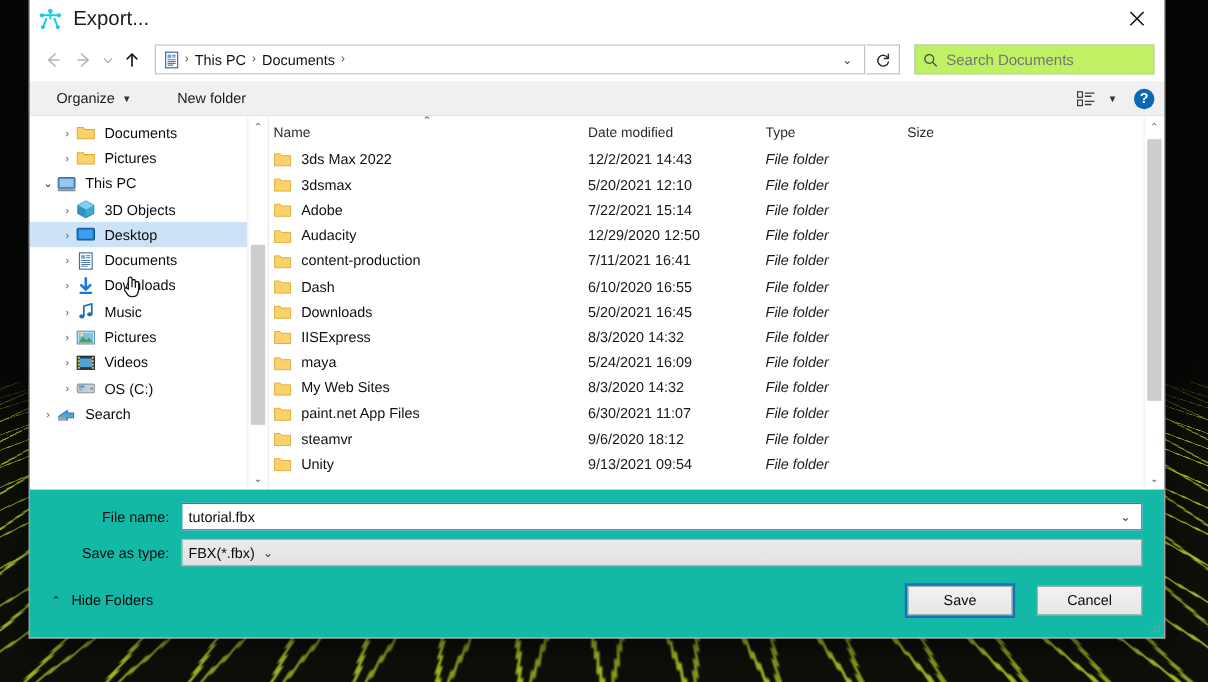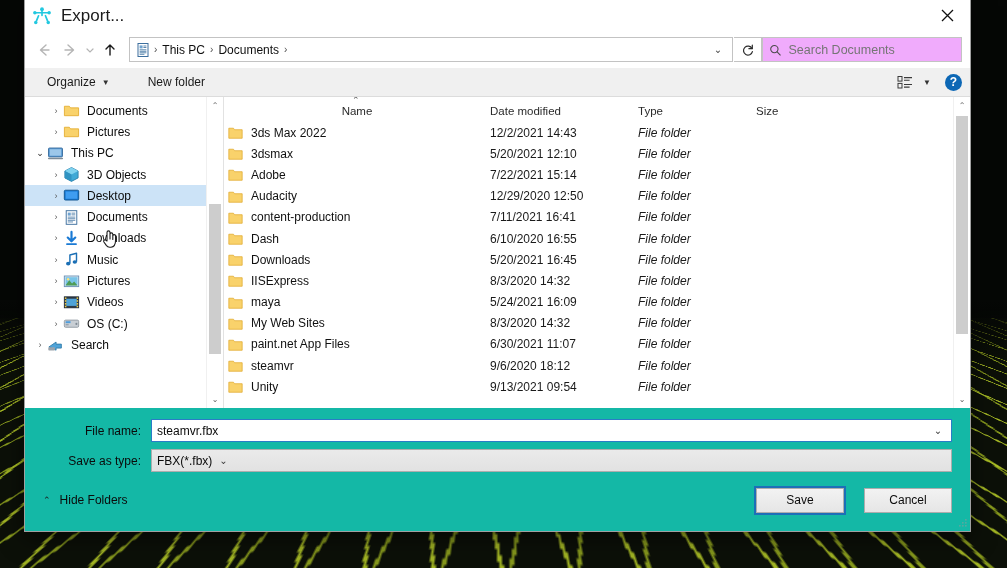--- a/index.html
+++ b/index.html
@@ -82,22 +82,22 @@
   .crumb { padding: 0 4px; color: #101010; white-space: nowrap; cursor: default; }
   .crumb-sep { color: #4d4d4d; font-size: 10px; padding: 0 1px; }
   #addr-drop { margin-left: auto; width: 20px; text-align: center; color: #444; font-size: 10px; }
   #refresh-btn {
     width: 28px; height: 25px; flex: none; margin-left: 1px;
     border: 1px solid #c3c3c3; border-left: none; background: #fff;
     display: flex; align-items: center; justify-content: center;
     color: #333; font-size: 13px;
   }
   #searchbox {
-    width: 200px; height: 25px; flex: none; 
-    border: 1px solid #c3c3c3; background: #f0abfc;
+    width: 200px; height: 25px; flex: none; margin-left: 12px;
+    border: 1px solid #c3c3c3; background: #bef264;
     display: flex; align-items: center; padding: 0 6px; justify-content: flex-end;
   }
   #search-input {
     border: none; outline: none; font-size: 12.5px; color: #555;
     background: transparent; width: 100%; margin-left: 7px;
     font-family: "Liberation Sans", sans-serif;
   }
 
   
   #cmdbar {
@@ -167,21 +167,21 @@
   #splitter { width: 1px; background: #e2e2e2; flex: none; }
 
   
   #filelist { flex: 1 1 auto; position: relative; background: #fff; overflow: hidden; }
   #colheader {
     height: 25px; display: flex; align-items: flex-end;
     font-size: 11.5px; color: #2b2b2b; position: relative;
     padding-bottom: 5px;
   }
   .col { flex: none; padding-left: 4px; white-space: nowrap; cursor: default; }
-  .col.name { width: 262px; text-align: center; }
+  .col.name { width: 262px; }
   .col.date { width: 148px; }
   .col.type { width: 118px; }
   .col.size { width: 110px; }
   #sort-caret {
     position: absolute; left: 128px; top: -2px; font-size: 9px; color: #555;
   }
   #rows { }
   .frow {
     height: 21.2px; display: flex; align-items: center;
     font-size: 12px; color: #101010; cursor: default;
@@ -636,21 +636,21 @@
         </div>
         <div class="arrow bot">⌄</div>
       </div>
     </div>
   </div>
 
   <div id="bottom">
     <div class="formrow" style="margin-top:6px">
       <div class="flabel">File name:</div>
       <div class="finput" id="filename-input">
-        <span class="val">steamvr.fbx</span>
+        <span class="val">tutorial.fbx</span>
         <span class="combo-caret">⌄</span>
       </div>
     </div>
     <div class="formrow" style="margin-top:5px">
       <div class="flabel">Save as type:</div>
       <div class="finput" id="savetype-input">
         <span class="val">FBX(*.fbx)</span>
         <span class="combo-caret">⌄</span>
       </div>
     </div>

